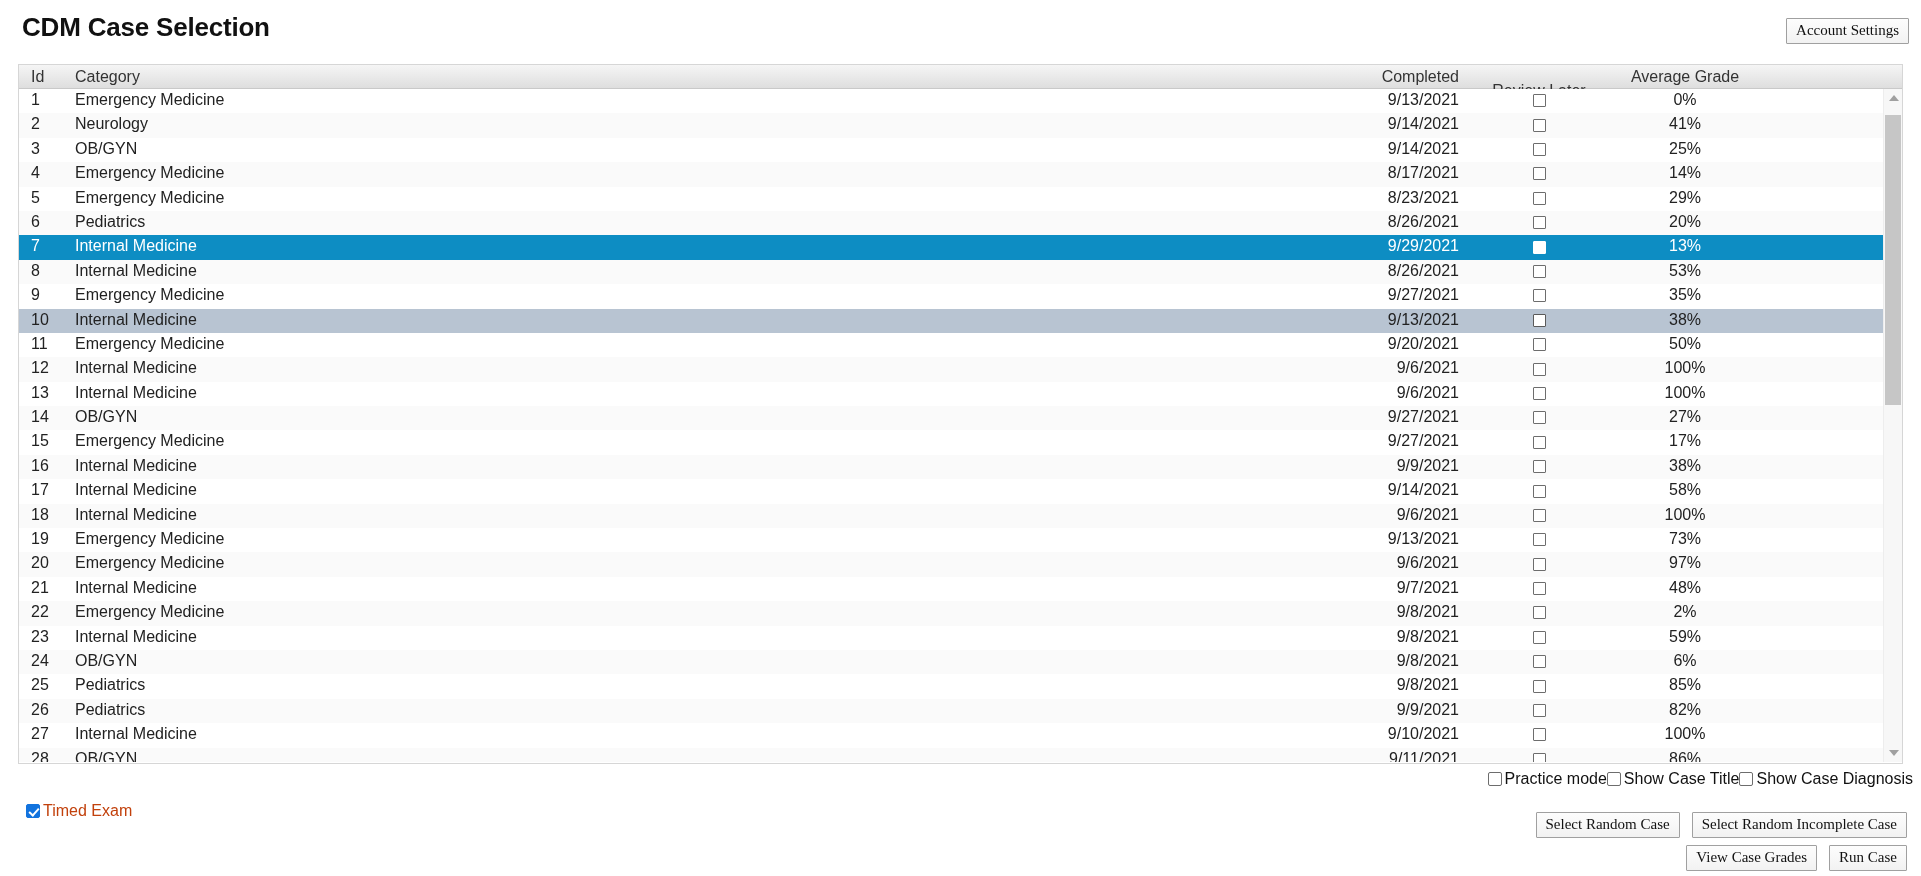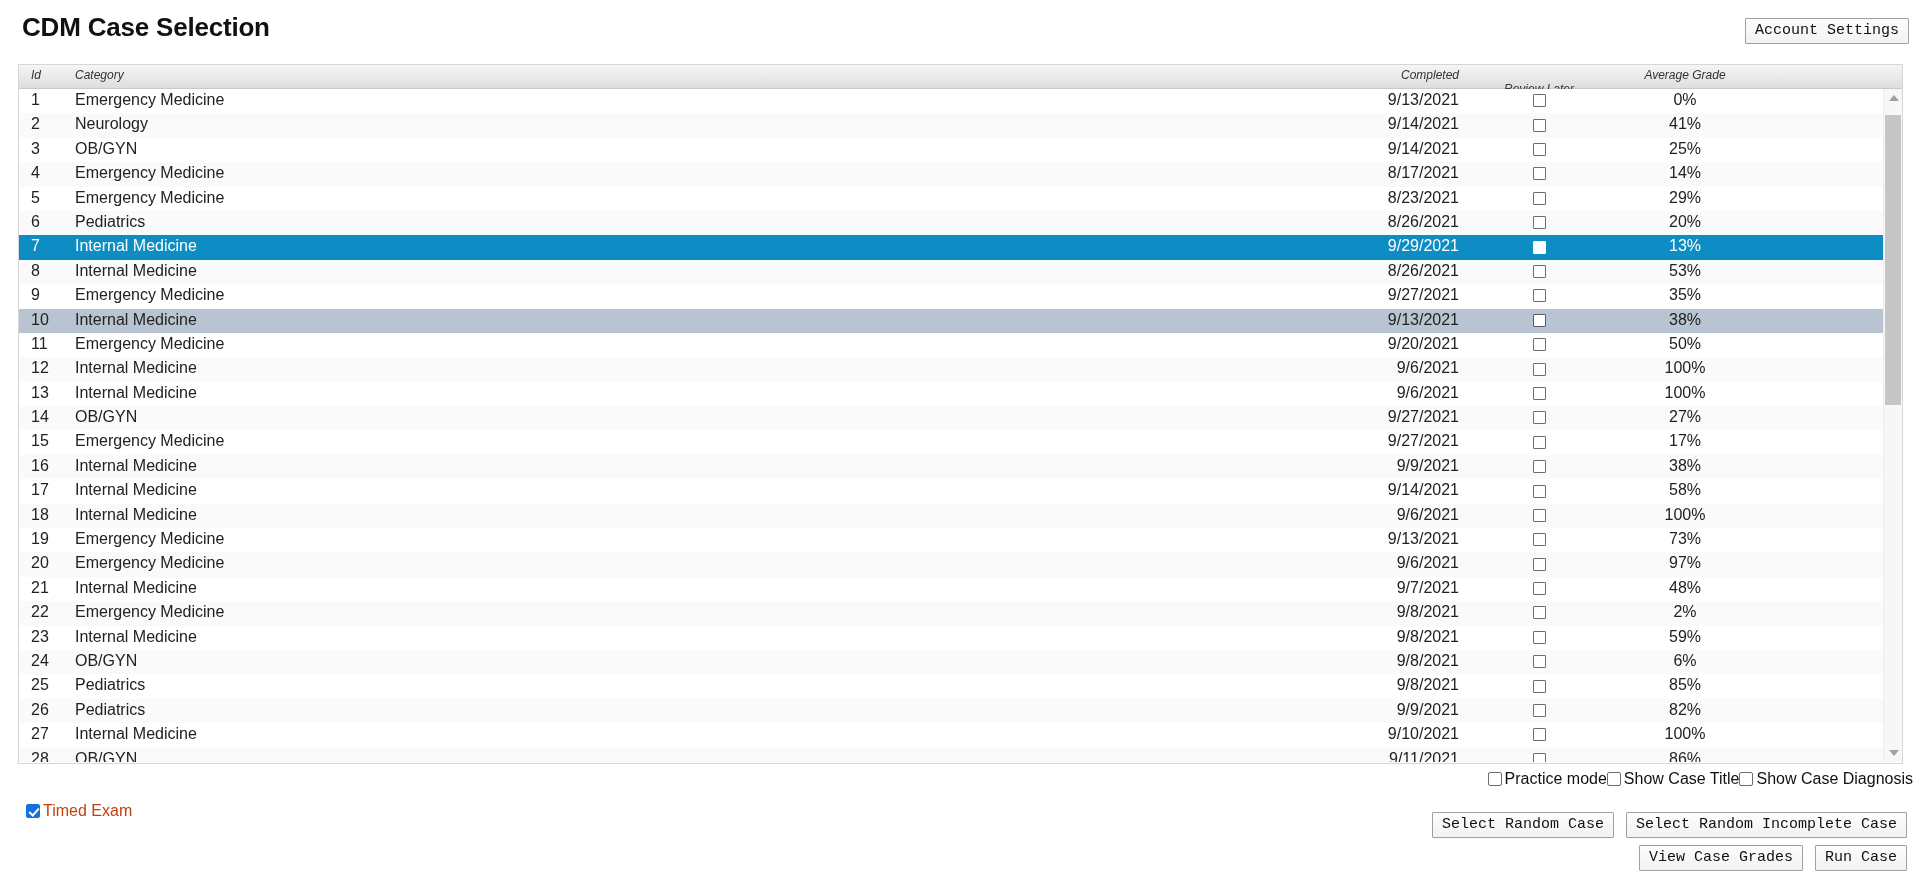--- a/index.html
+++ b/index.html
@@ -25,21 +25,21 @@
   .page-title {
     position: absolute;
     left: 22px; top: 12px;
     font-size: 26px;
     font-weight: bold;
     color: #111111;
     letter-spacing: -0.2px;
     white-space: nowrap;
   }
   .btn {
-    font-family: Liberation Mono, monospace;
+    font-family: Liberation Serif, serif;
     font-size: 15px;
     color: #111111;
     background: linear-gradient(180deg, #fdfdfd 0%, #f2f2f2 100%);
     border: 1px solid #a0a0a0;
     border-radius: 1px;
     padding: 3px 9px 4px 9px;
     cursor: pointer;
     white-space: nowrap;
     line-height: 1.15;
   }
@@ -63,24 +63,23 @@
   .grid-header {
     position: relative;
     height: 24px;
     background: linear-gradient(180deg, #f5f5f5 0%, #ebebeb 45%, #dedede 100%);
     border-bottom: 1px solid #c9c9c9;
     width: 1883px;
   }
   .grid-header .hcell {
     position: absolute;
     top: 3px;
-    font-size: 12px;
+    font-size: 16px;
     color: #333333;
     white-space: nowrap;
-    font-style: italic;
   }
   .grid-body {
     position: relative;
     width: 1883px;
     height: 673px;
     overflow: hidden;
     background: #ffffff;
   }
   .row {
     position: relative;

